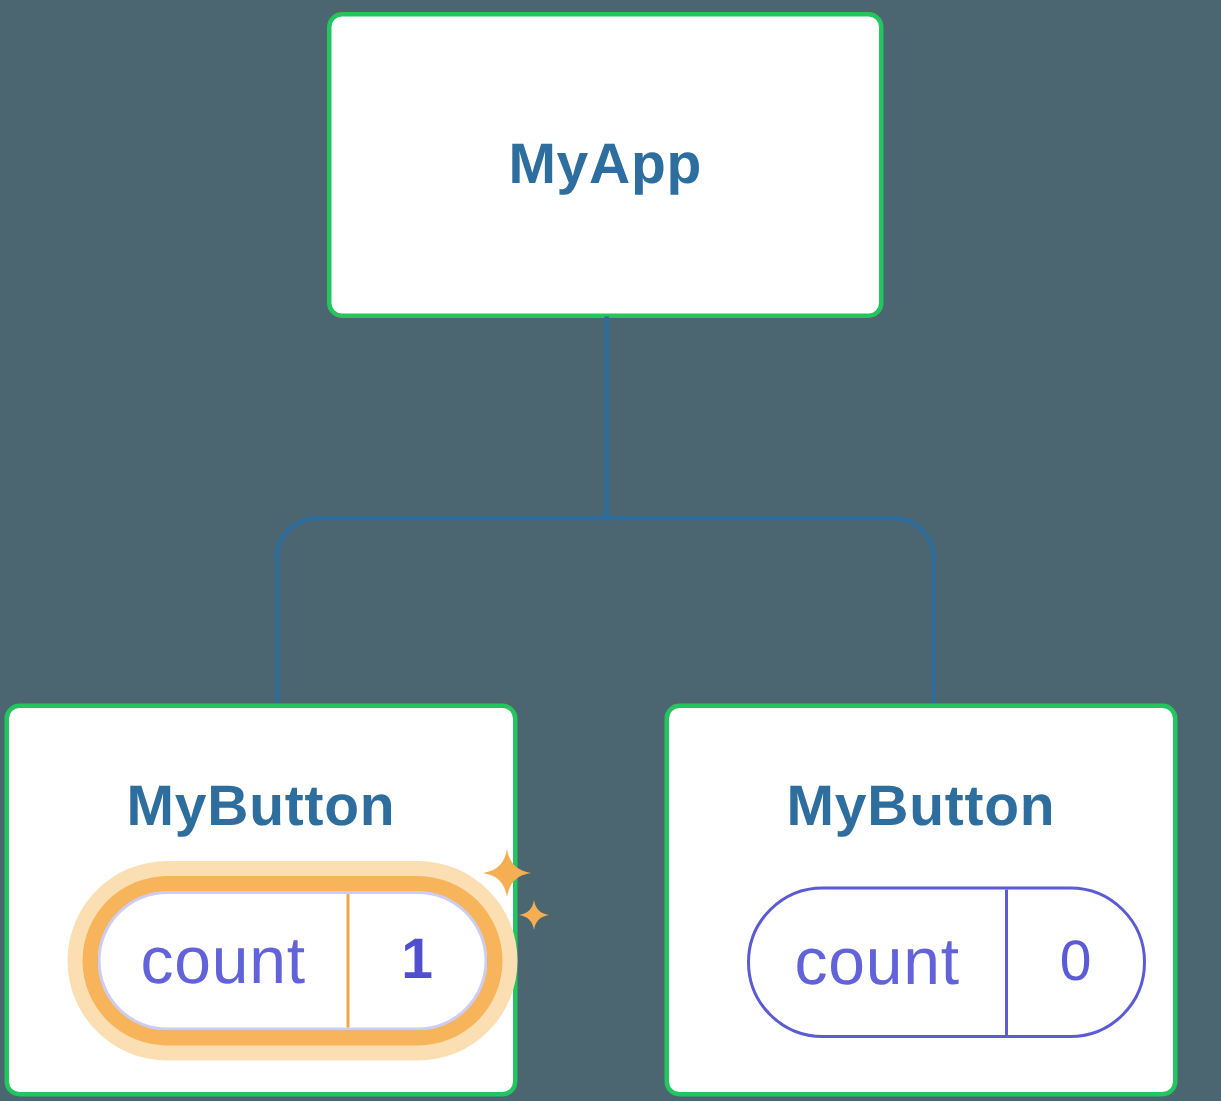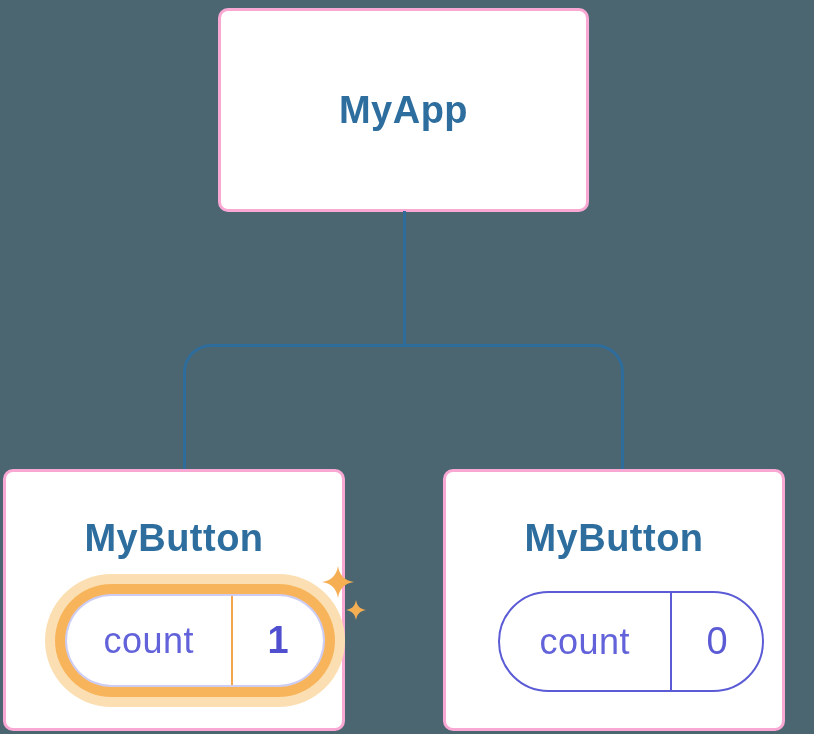--- a/index.html
+++ b/index.html
@@ -11,21 +11,21 @@
   .canvas {
     position: relative;
     width: 814px;
     height: 734px;
     background: #4C6671;
     overflow: hidden;
   }
   .node {
     position: absolute;
     background: #ffffff;
-    border: 3px solid #f9a8d4;
+    border: 3px solid #22c55e;
     border-radius: 10px;
     box-sizing: border-box;
   }
   .node-root {
     left: 218px;
     top: 8px;
     width: 371px;
     height: 204px;
     display: flex;
     align-items: center;
@@ -93,21 +93,21 @@
     height: 93px;
     border: 2px solid rgba(91, 91, 214, 0.30);
     box-shadow: 0 0 0 10px #F8B45A, 0 0 0 20px #FBDFB2;
   }
   .pill-key-cell {
     flex: 1 1 auto;
     display: flex;
     align-items: center;
     justify-content: center;
     color: #6262DA;
-    font-size: 36px;
+    font-size: 44px;
     letter-spacing: 0.5px;
   }
   .pill-value-cell {
     width: 90px;
     display: flex;
     align-items: center;
     justify-content: center;
     font-size: 38px;
     color: #5B5BD6;
   }

